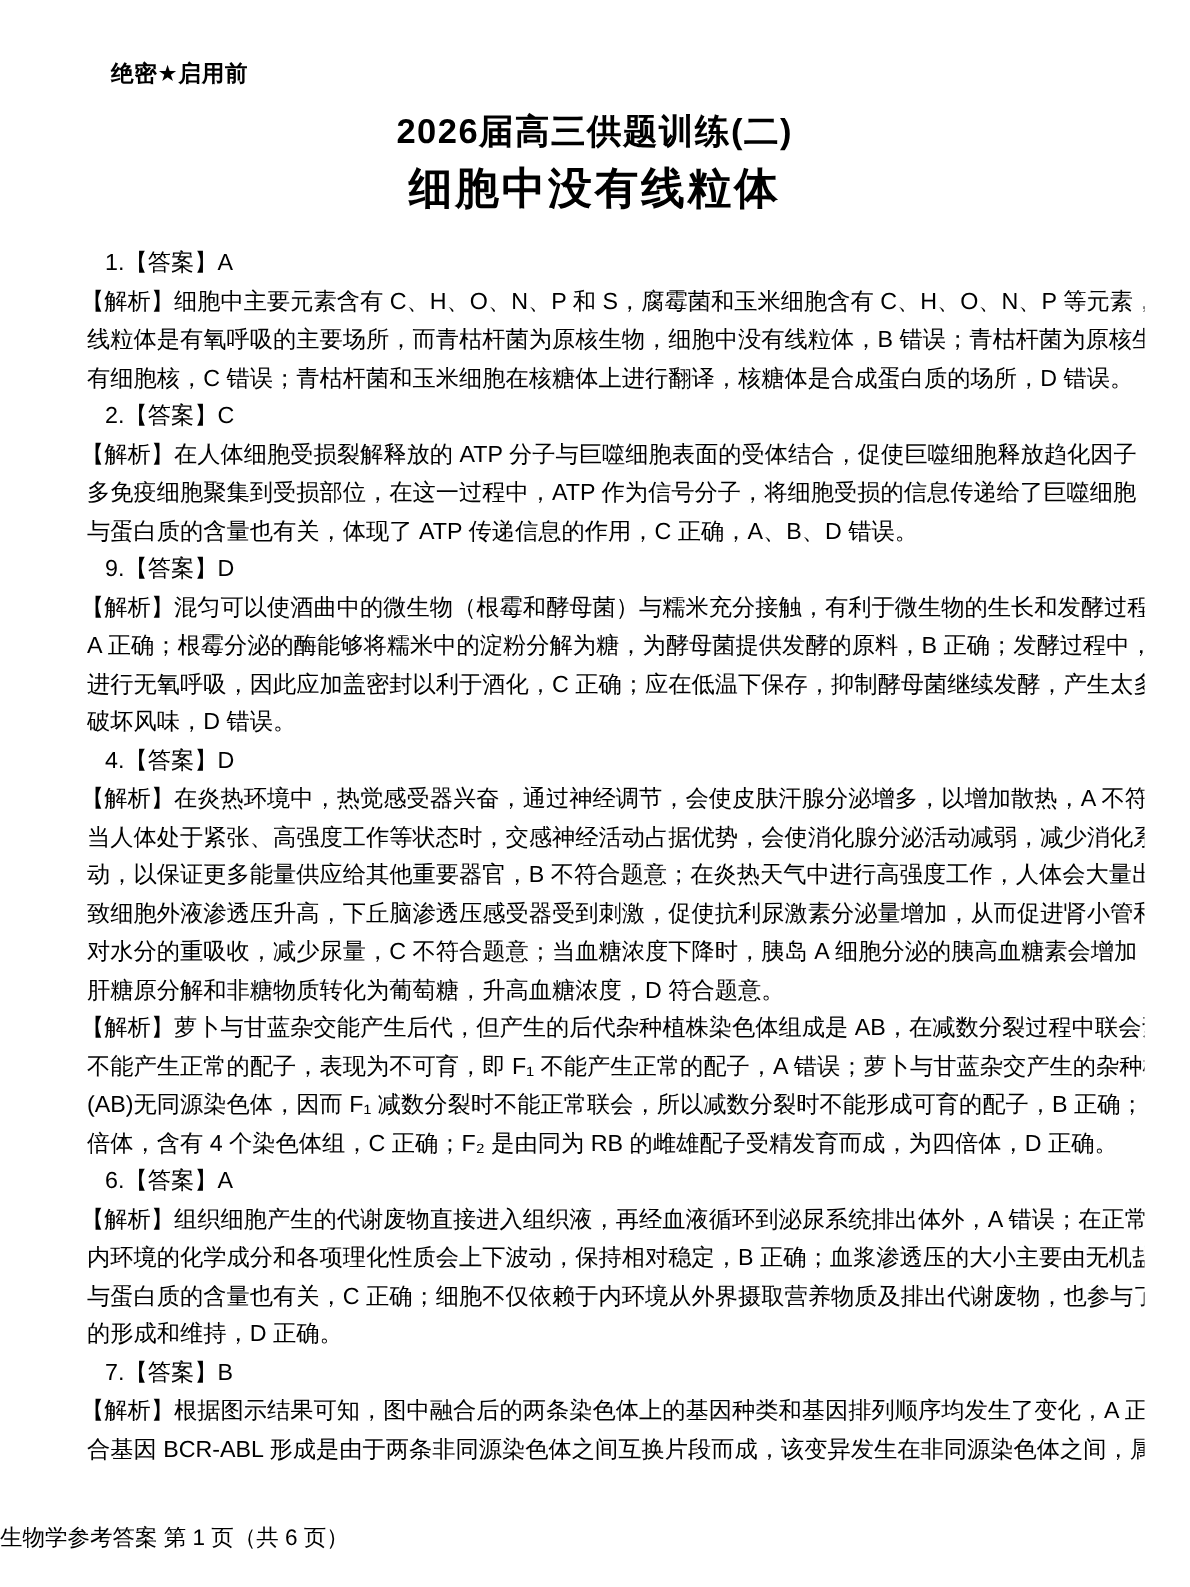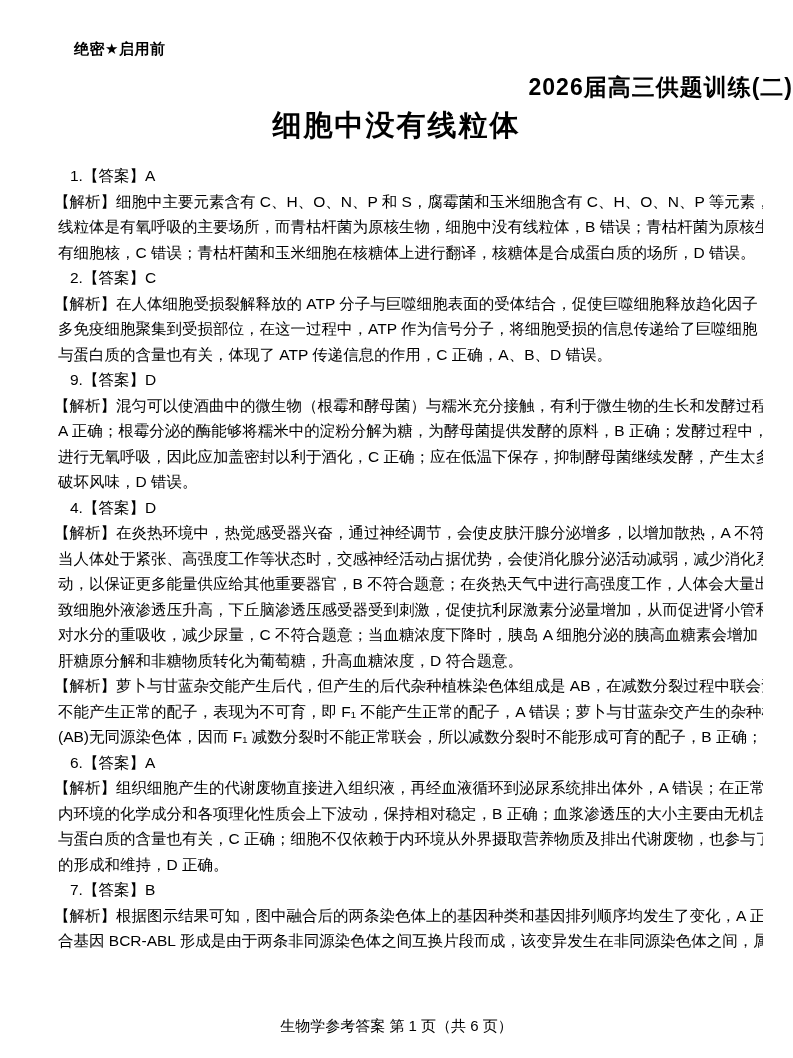--- a/index.html
+++ b/index.html
@@ -12,21 +12,21 @@
     overflow: hidden;
   }
   .page { position: relative; width: 793px; height: 1058px; background: #ffffff; }
 
   .security {
     position: absolute; left: 42px; top: 40px;
     font-size: 15px; font-weight: bold; letter-spacing: 0.5px; margin-left: 32px;
   }
   .title {
     position: absolute; left: 0; top: 72px; width: 100%;
-    text-align: right; font-size: 23px; font-weight: bold; letter-spacing: 1px;
+    text-align: center; font-size: 23px; font-weight: bold; letter-spacing: 1px;
   }
   .subtitle {
     position: absolute; left: 0; top: 106px; width: 100%;
     text-align: center; font-size: 29px; font-weight: bold; letter-spacing: 2px;
   }
 
   .content {
     position: absolute; left: 42px; top: 163px; width: 721px;
   }
   .ln {
@@ -40,21 +40,21 @@
   .ln.a { padding-left: 0; margin-left: 28px; }
   
   .ln.f { padding-left: 12px; }
   
   .ln.c { padding-left: 16px; }
   
   .ln.fill { text-align: justify; text-align-last: justify; }
 
   .footer {
     position: absolute; left: 0; top: 1013px; width: 100%;
-    text-align: center; font-size: 15px; line-height: 25px;
+    text-align: left; font-size: 15px; line-height: 25px;
   }
 </style>
 </head>
 <body>
 
 <div class="page">
 
   <div class="security">绝密★启用前</div>
   <div class="title">2026届高三供题训练(二)</div>
   <div class="subtitle">细胞中没有线粒体</div>
@@ -90,20 +90,21 @@
       <div class="ln c fill">动，以保证更多能量供应给其他重要器官，B 不符合题意；在炎热天气中进行高强度工作，人体会大量出汗，导</div>
       <div class="ln c fill">致细胞外液渗透压升高，下丘脑渗透压感受器受到刺激，促使抗利尿激素分泌量增加，从而促进肾小管和集合管</div>
       <div class="ln c fill">对水分的重吸收，减少尿量，C 不符合题意；当血糖浓度下降时，胰岛 A 细胞分泌的胰高血糖素会增加，以促进</div>
       <div class="ln c">肝糖原分解和非糖物质转化为葡萄糖，升高血糖浓度，D 符合题意。</div>
     </div>
 
     <div>
       <div class="ln f fill">【解析】萝卜与甘蓝杂交能产生后代，但产生的后代杂种植株染色体组成是 AB，在减数分裂过程中联会紊乱因而</div>
       <div class="ln c fill">不能产生正常的配子，表现为不可育，即 F₁ 不能产生正常的配子，A 错误；萝卜与甘蓝杂交产生的杂种植株</div>
       <div class="ln c fill">(AB)无同源染色体，因而 F₁ 减数分裂时不能正常联会，所以减数分裂时不能形成可育的配子，B 正确；F2 为四</div>
+      <div class="ln c">倍体，含有 4 个染色体组，C 正确；F₂ 是由同为 RB 的雌雄配子受精发育而成，为四倍体，D 正确。</div>
     </div>
 
     <div>
       <div class="ln a">6.【答案】A</div>
       <div class="ln f fill">【解析】组织细胞产生的代谢废物直接进入组织液，再经血液循环到泌尿系统排出体外，A 错误；在正常情况下，</div>
       <div class="ln c fill">内环境的化学成分和各项理化性质会上下波动，保持相对稳定，B 正确；血浆渗透压的大小主要由无机盐决定，</div>
       <div class="ln c fill">与蛋白质的含量也有关，C 正确；细胞不仅依赖于内环境从外界摄取营养物质及排出代谢废物，也参与了内环境</div>
       <div class="ln c">的形成和维持，D 正确。</div>
     </div>
 

